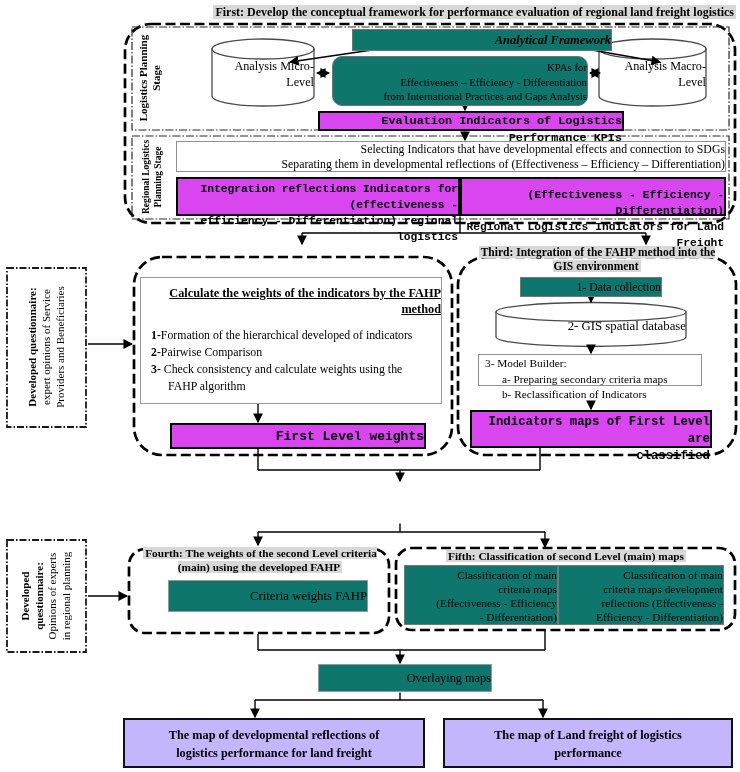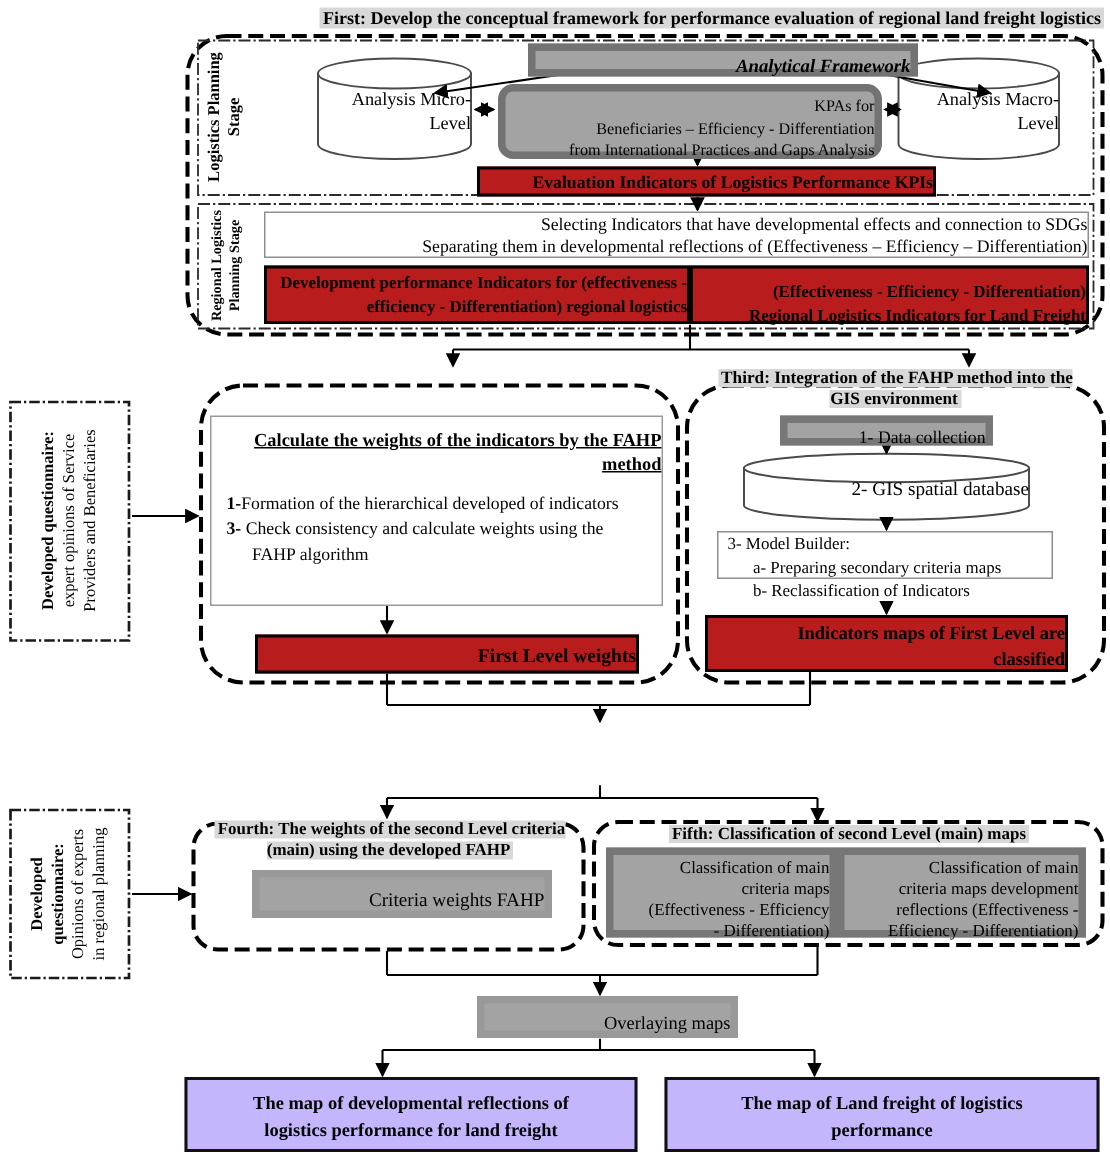--- a/index.html
+++ b/index.html
@@ -7,23 +7,23 @@
     position:relative;width:740px;height:772px;background:#ffffff;overflow:hidden;
     font-family:"Liberation Serif","DejaVu Serif",serif;color:#000;
   }
   #wires{position:absolute;left:0;top:0;z-index:1;}
   .box,.lbl{position:absolute;z-index:2;box-sizing:border-box;}
   .ctr{text-align:right;}
   .pl{white-space:pre-line;}
   .pw{white-space:pre-wrap;}
   .hl{background:#d8d8d8;padding:0 2px;}
   .b{font-weight:bold;}
-  .thin{border:5px solid #737373;background:#a3a3a3;}
+  .thin{border:1px solid #737373;background:#0f766e;}
   .gray{border:1.2px solid #8f8f8f;background:#fff;}
-  .bold-border{border:2.4px solid #000;background:#b91c1c;}
+  .bold-border{border:2.4px solid #000;background:#d946ef;font-family:Liberation Mono, monospace;}
   .sec-title{z-index:3;line-height:14px;font-weight:bold;font-size:11.5px;text-align:center;}
   .vtext{position:absolute;z-index:2;transform:translate(-50%,-50%) rotate(-90deg);text-align:center;white-space:pre-line;}
   .result{background:#c4b5fd;border:2.4px solid #111;font-weight:bold;font-size:12.3px;line-height:18px;padding-top:6px;text-align:center;}
   .step{padding-left:17px;text-indent:-17px;line-height:17px;}
   .step .t{white-space:pre-line;}
 </style>
 </head>
 <body>
 
 <div id="canvas">
@@ -94,45 +94,46 @@
 Planning Stage</div>
 
   <div class="box thin ctr" style="left:352px;top:29px;width:260px;height:22px;font-size:12.5px;line-height:21px;font-weight:bold;font-style:italic;">Analytical Framework</div>
 
   <div class="lbl ctr pl" style="left:212px;top:58px;width:102px;font-size:12.2px;line-height:16px;">Analysis Micro-
 Level</div>
   <div class="lbl ctr pl" style="left:599px;top:58px;width:107px;font-size:12.2px;line-height:16px;">Analysis Macro-
 Level</div>
 
   <div class="box thin ctr pl" style="left:332px;top:56px;width:256px;height:50px;border-radius:10px;font-size:10.8px;line-height:14.5px;padding-top:3px;">KPAs for
-Beneficiaries – Efficiency - Differentiation
+Effectiveness – Efficiency - Differentiation
 from International Practices and Gaps Analysis</div>
 
   <div class="box bold-border ctr b" style="left:318px;top:111px;width:306px;height:20px;font-size:11.8px;line-height:17px;">Evaluation Indicators of Logistics Performance KPIs</div>
 
   <div class="box gray ctr pl" style="left:176px;top:141px;width:550px;height:31px;font-size:11.8px;line-height:14.5px;">Selecting Indicators that have developmental effects and connection to SDGs
 Separating them in developmental reflections of (Effectiveness – Efficiency – Differentiation)</div>
 
-  <div class="box bold-border ctr pl b" style="left:176px;top:177px;width:284px;height:39px;font-size:11.3px;line-height:16px;padding-top:2px;">Development performance Indicators for (effectiveness -
+  <div class="box bold-border ctr pl b" style="left:176px;top:177px;width:284px;height:39px;font-size:11.3px;line-height:16px;padding-top:2px;">Integration reflections Indicators for (effectiveness -
 efficiency - Differentiation) regional logistics</div>
   <div class="box bold-border ctr pl b" style="left:460px;top:177px;width:266px;height:39px;font-size:11.3px;line-height:16px;padding-top:8px;">(Effectiveness - Efficiency - Differentiation)
 Regional Logistics Indicators for Land Freight</div>
 
   <div class="vtext" style="left:46px;top:347px;font-size:11px;line-height:14px;"><b class="pl">Developed questionnaire:</b><span class="pl" style="display:block;">expert opinions of Service
 Providers and Beneficiaries</span></div>
   <div class="vtext" style="left:46px;top:596px;font-size:11px;line-height:13.5px;"><b class="pl">Developed
 questionnaire:</b><span class="pl" style="display:block;">Opinions of experts
 in regional planning</span></div>
 
 
   <div class="box gray" style="left:140px;top:277px;width:302px;height:127px;border-color:#9a9a9a;">
     <div class="ctr b pl" style="margin-top:7px;font-size:12.3px;line-height:16px;text-decoration:underline;">Calculate the weights of the indicators by the FAHP
 method</div>
     <div style="margin:10px 8px 0 10px;font-size:11.8px;">
       <div class="step"><b>1-</b><span class="t">Formation of the hierarchical developed of indicators</span></div>
+      <div class="step"><b>2-</b><span class="t">Pairwise Comparison</span></div>
       <div class="step"><b>3- </b><span class="t">Check consistency and calculate weights using the
 FAHP algorithm</span></div>
     </div>
   </div>
 
   <div class="box bold-border ctr b" style="left:170px;top:423px;width:256px;height:26px;font-size:13px;line-height:23px;">First Level weights</div>
 
   <div class="lbl sec-title" style="left:458px;top:245px;width:278px;"><span class="hl pl">Third: Integration of the FAHP method into the
 GIS environment</span></div>
 

